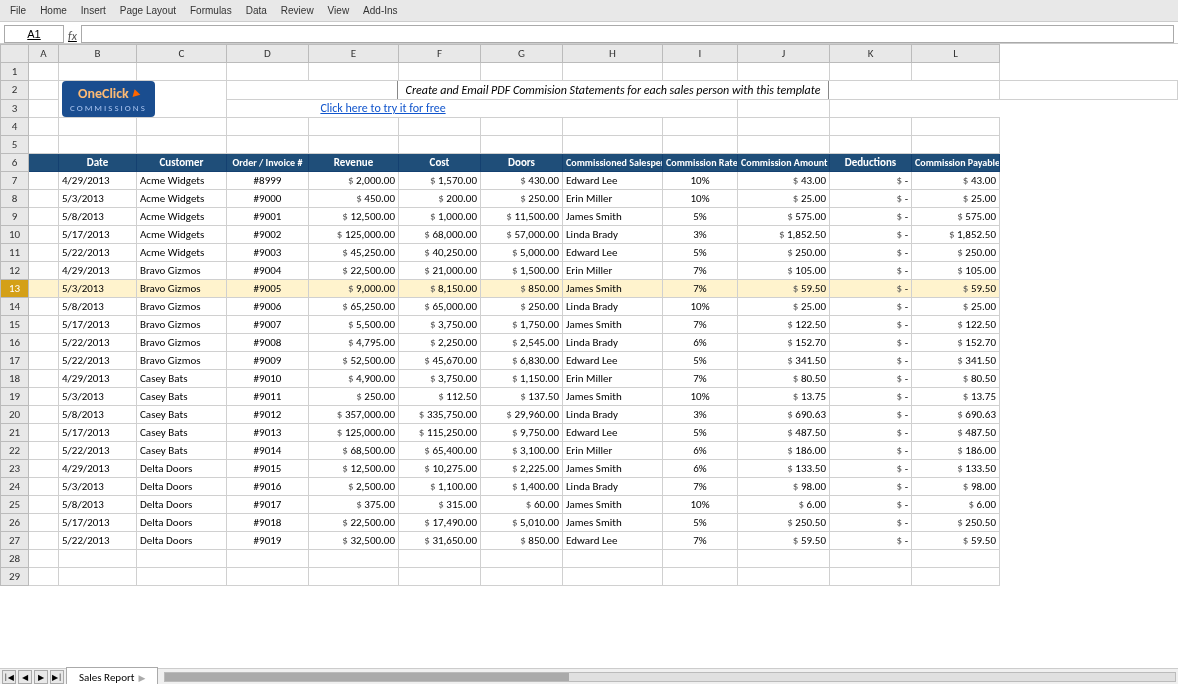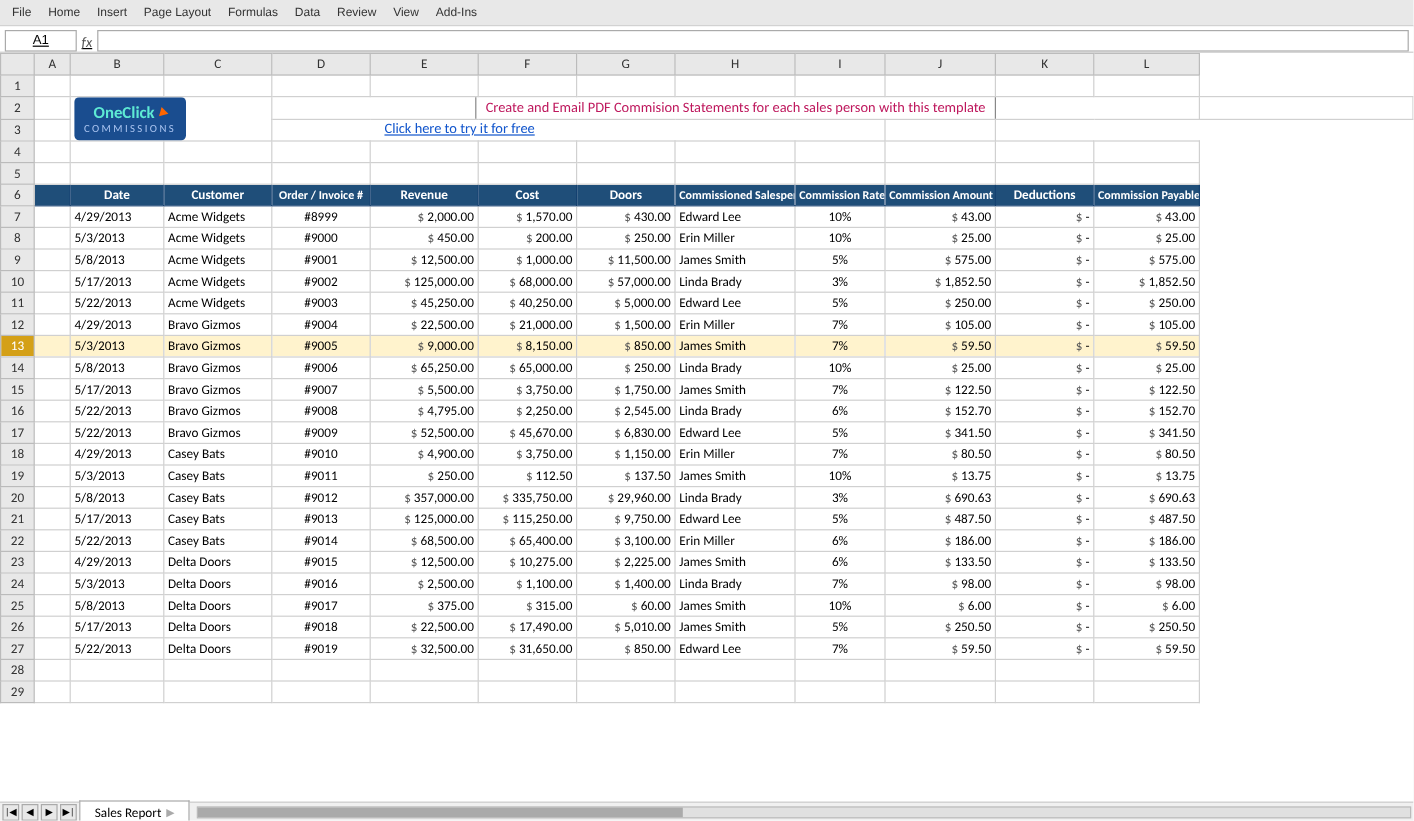--- a/index.html
+++ b/index.html
@@ -151,31 +151,32 @@
     .logo-box {
       background: #1a4d8f;
       border-radius: 4px;
       padding: 4px 8px;
       display: inline-block;
       text-align: center;
     }
     .logo-top {
       font-size: 14px;
       font-weight: bold;
-      color: #5eead4;
+      color: #fdba74;
     }
     .logo-bottom {
       font-size: 9px;
       color: #aac4f0;
       letter-spacing: 2px;
     }
 
     
     .title-text {
-      color: #be185d;
+      font-style: italic;
+      color: #000000;
       font-size: 12px;
       border: 1px solid #888;
       padding: 3px 8px;
     }
 
     
     .link-text {
       color: #1155cc;
       text-decoration: underline;
       font-size: 12px;

